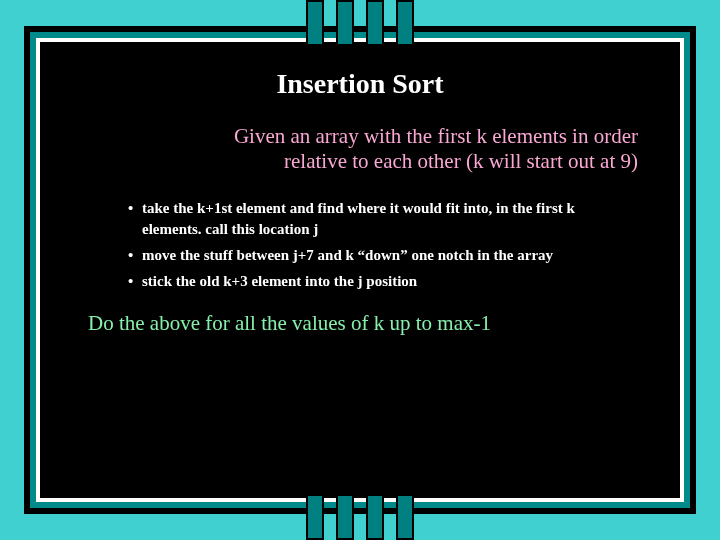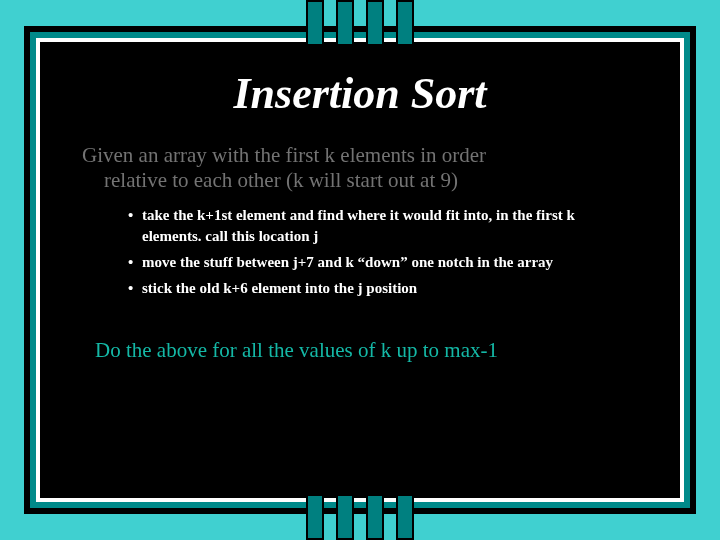--- a/index.html
+++ b/index.html
@@ -67,61 +67,61 @@
     border: 2px solid #000;
     box-sizing: border-box;
   }
   .comb.bottom {
     top: auto;
     bottom: 0;
   }
   h1.title {
     color: #fff;
     font-weight: bold;
-    font-size: 44px;
+    font-size: 28px;
     text-align: center;
     margin: 14px 0 24px 0;
-    font-style: italic;
   }
   .lead {
-    color: #737373;
+    color: #f9a8d4;
     font-size: 21px;
     line-height: 1.2;
-    margin: 0 0 12px 0;
+    margin: 0 0 24px 0;
     padding-left: 6px;
     text-indent: -6px;
+    text-align: right;
   }
   .lead .indent2 {
     display: block;
     padding-left: 22px;
   }
   ul.bullets {
     list-style: none;
-    margin: 0 0 40px 0;
+    margin: 0 0 20px 0;
     padding: 0 0 0 46px;
     color: #fff;
     font-size: 15px;
     font-weight: bold;
     line-height: 1.35;
   }
   ul.bullets li {
     position: relative;
     padding-left: 14px;
     margin-bottom: 6px;
   }
   ul.bullets li::before {
     content: "•";
     position: absolute;
     left: 0;
     top: 0;
   }
   .closing {
-    color: #14b8a6;
+    color: #86efac;
     font-size: 21px;
-    margin: 7px;
+    margin: 0;
     padding-left: 6px;
   }
 </style>
 </head>
 <body>
 
 <div class="stage">
 
   <div class="comb">
     <div class="tooth"></div>
@@ -139,21 +139,21 @@
     <h1 class="title">Insertion Sort</h1>
 
     <p class="lead">
       <span>Given an array with the first k elements in order</span>
       <span class="indent2">relative to each other (k will start out at 9)</span>
     </p>
 
     <ul class="bullets">
       <li>take the k+1st element and find where it would fit into, in the first k elements. call this location j</li>
       <li>move the stuff between j+7 and k “down” one notch in the array</li>
-      <li>stick the old k+6 element into the j position</li>
+      <li>stick the old k+3 element into the j position</li>
     </ul>
 
     <p class="closing">Do the above for all the values of k up to max-1</p>
 
   </div>
 
   <div class="comb bottom">
     <div class="tooth"></div>
     <div class="tooth"></div>
     <div class="tooth"></div>

